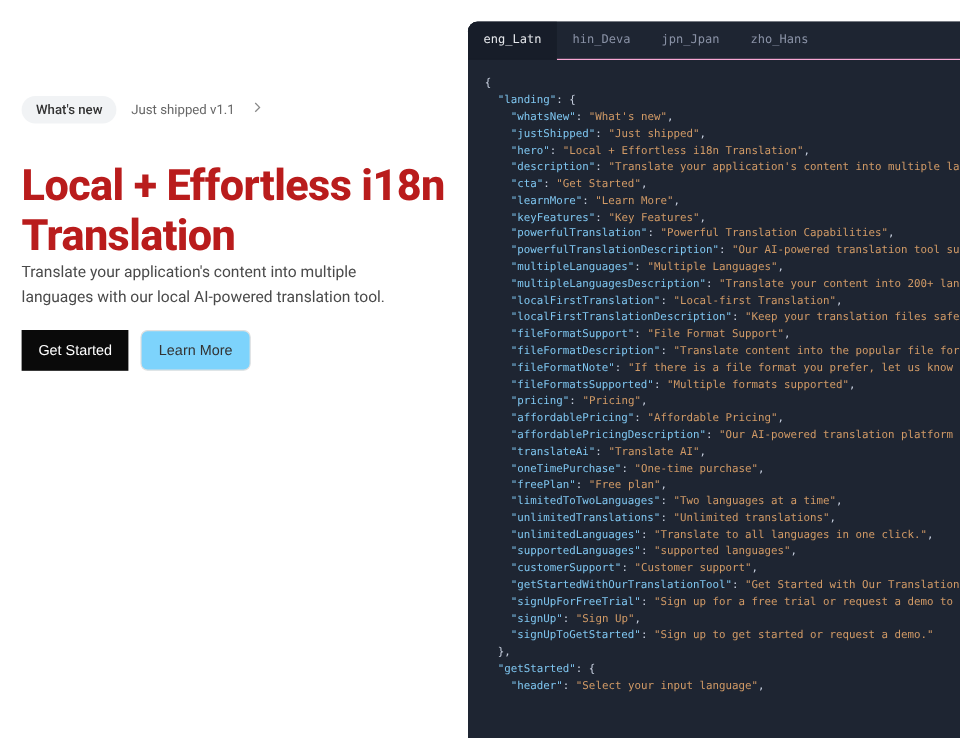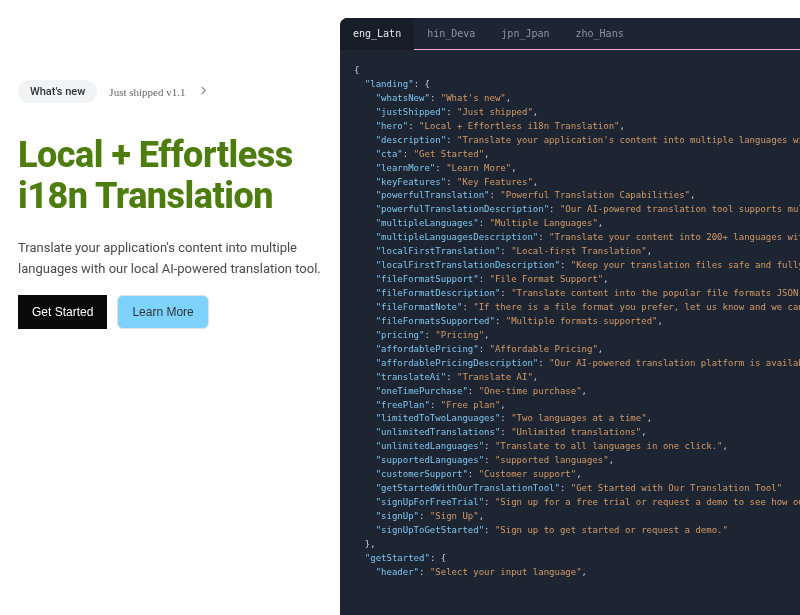--- a/index.html
+++ b/index.html
@@ -5,21 +5,21 @@
     * { margin: 0; padding: 0; box-sizing: border-box; }
     body {
       font-family: -apple-system, BlinkMacSystemFont, "Segoe UI", Roboto, sans-serif;
       background: #fff;
       width: 800px;
       height: 615px;
       overflow: hidden;
       display: flex;
     }
     .left {
-      width: 340px;
+      width: 390px;
       padding: 80px 18px 0 18px;
     }
     .badges {
       display: flex;
       align-items: center;
       gap: 12px;
       margin-bottom: 32px;
     }
     .badge {
       background: #f1f3f5;
@@ -28,30 +28,28 @@
       font-size: 11px;
       color: #333;
       font-weight: 500;
     }
     .shipped {
       font-size: 11px;
       color: #666;
       display: flex;
       align-items: flex-start;
       gap: 14px;
-      font-family: Liberation Serif, serif;
     }
     .shipped svg { width: 9px; height: 9px; }
     h1 {
       font-size: 36px;
       font-weight: 800;
       line-height: 1.15;
       letter-spacing: -0.5px;
-      color: #4d7c0f;
-      margin-bottom: 20px;
+      color: #b91c1c;
     }
     .desc {
       font-size: 13px;
       color: #4a4a4a;
       line-height: 1.6;
       margin-bottom: 16px;
       max-width: 340px;
     }
     .btns { display: flex; gap: 10px; }
     .btn-primary {

